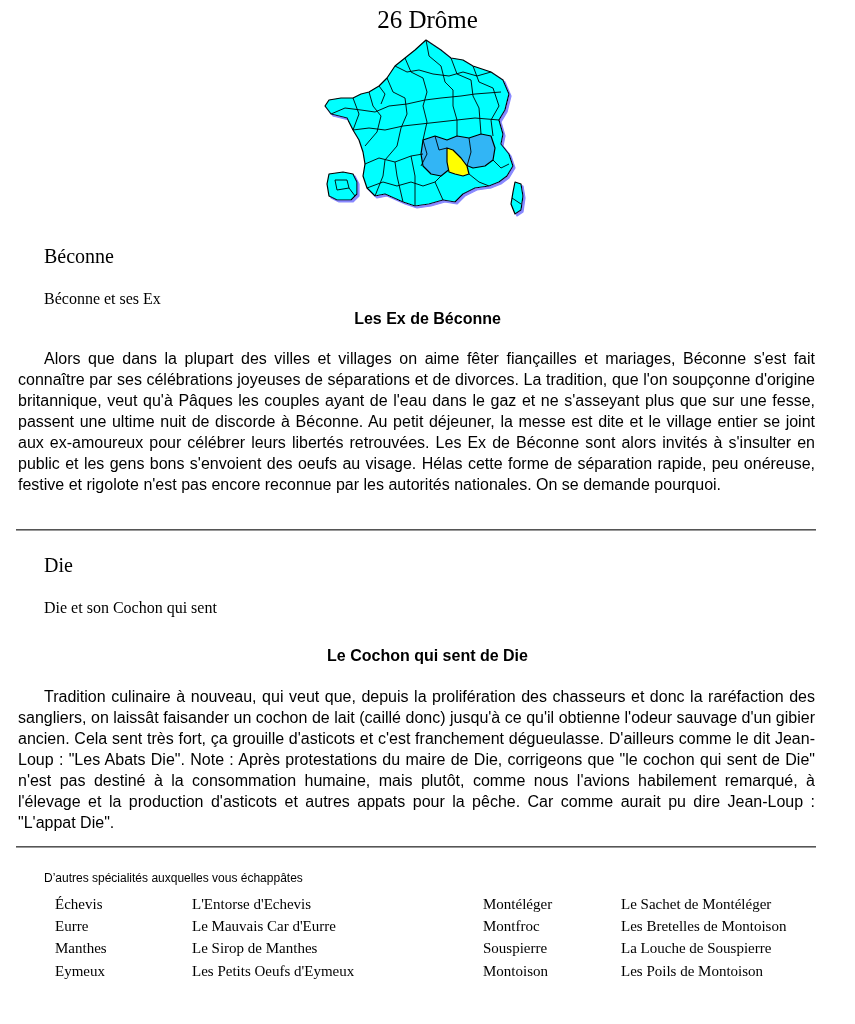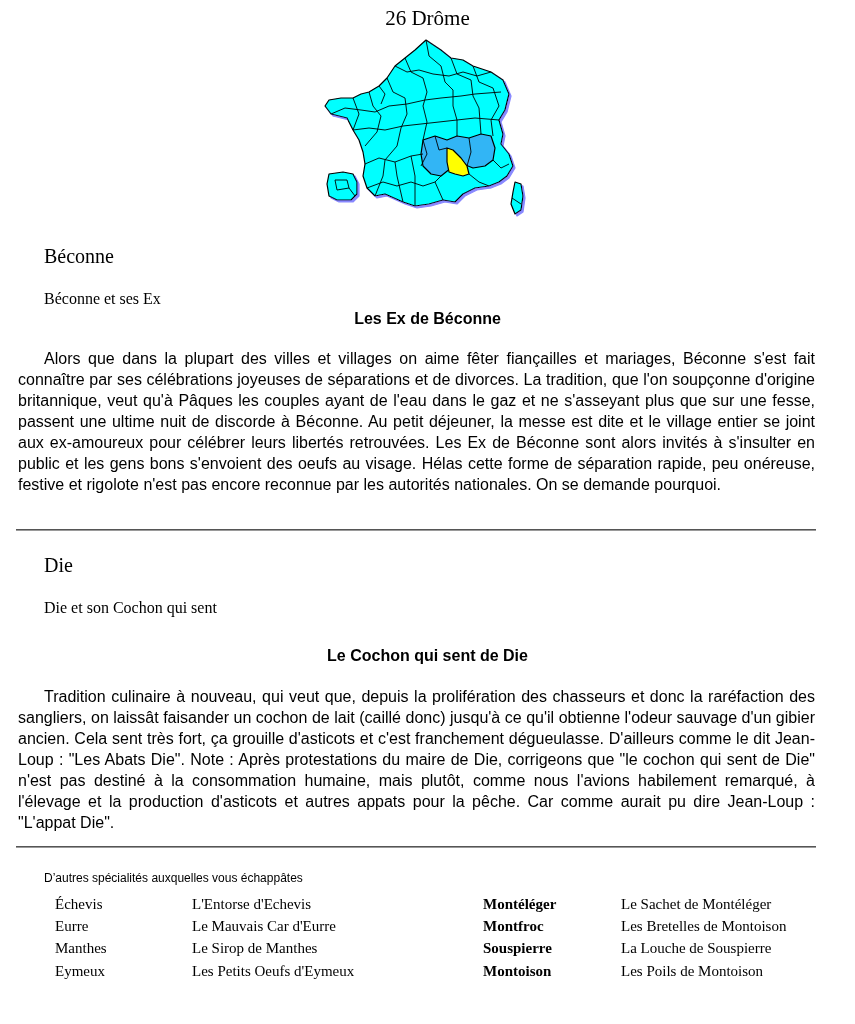--- a/index.html
+++ b/index.html
@@ -1,38 +1,38 @@
 <!DOCTYPE html>
 <html><head>
   <meta charset="utf-8">
   <style>
     html, body { margin: 0; padding: 0; background: #ffffff; }
     body { width: 855px; height: 1024px; position: relative; overflow: hidden; color: #000; }
     .serif { font-family: "Liberation Serif", "DejaVu Serif", serif; }
     .sans { font-family: "Liberation Sans", "DejaVu Sans", sans-serif; }
     .abs { position: absolute; }
 
-    #dept-title { top: 6px; left: 0; width: 855px; text-align: center; font-size: 21px; }
+    #dept-title { top: 6px; left: 0; width: 855px; text-align: center; font-size: 25px; }
     #map { left: 323px; top: 36px; width: 210px; height: 184px; }
 
     .place-heading { font-size: 20px; left: 44px; }
     .place-sub { font-size: 16px; left: 44px; }
     .article-title { font-size: 16px; font-weight: bold; left: 0; width: 855px; text-align: center; }
     .article-body {
       left: 18px; width: 797px; font-size: 16px; line-height: 21px;
       text-align: justify; text-indent: 26px; margin: 0;
     }
     .rule { left: 16px; width: 800px; height: 0; border-top: 1px solid #555; border-bottom: 1px solid #9a9a9a; }
 
     #others-title { left: 44px; top: 871px; font-size: 12px; }
     #others-table { left: 55px; top: 893px; border-collapse: collapse; font-size: 15px; }
     #others-table td { padding: 0; height: 22.3px; vertical-align: middle; white-space: nowrap; }
     #others-table td.c0 { width: 137px; }
     #others-table td.c1 { width: 291px; }
-    #others-table td.c2 { width: 138px; font-weight: bold; }
+    #others-table td.c2 { width: 138px; }
     #others-table td.c3 { width: 200px; }
   </style>
 </head>
 <body>
 
 <div id="dept-title" class="abs serif">26 Drôme</div>
 
 <svg id="map" class="abs" viewBox="0 0 210 184" xmlns="http://www.w3.org/2000/svg" aria-label="France departments map with Drôme highlighted">
   <defs>
     <filter id="sh" x="-10%" y="-10%" width="130%" height="130%">

